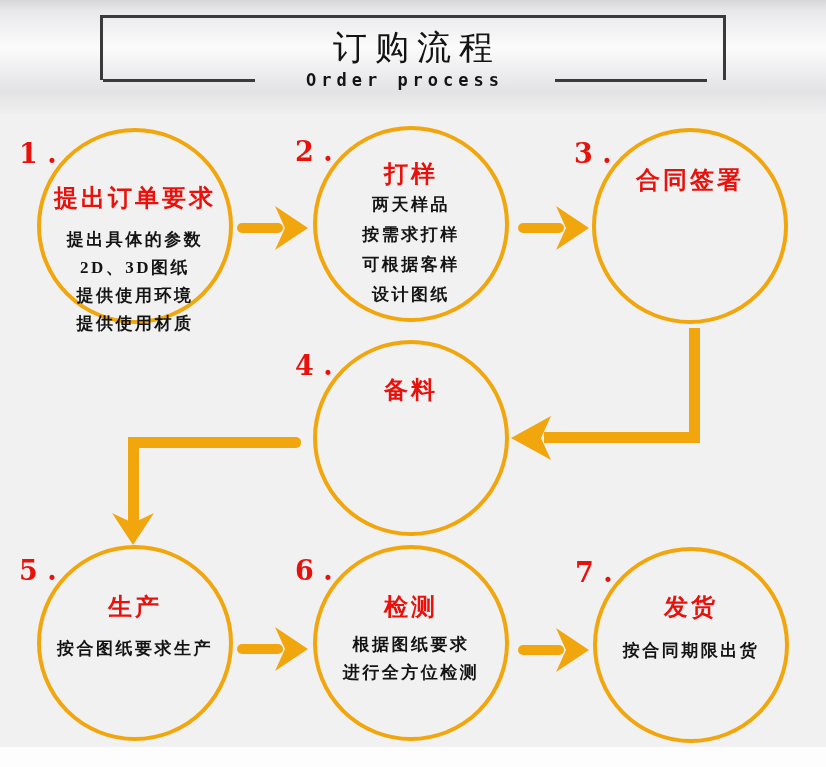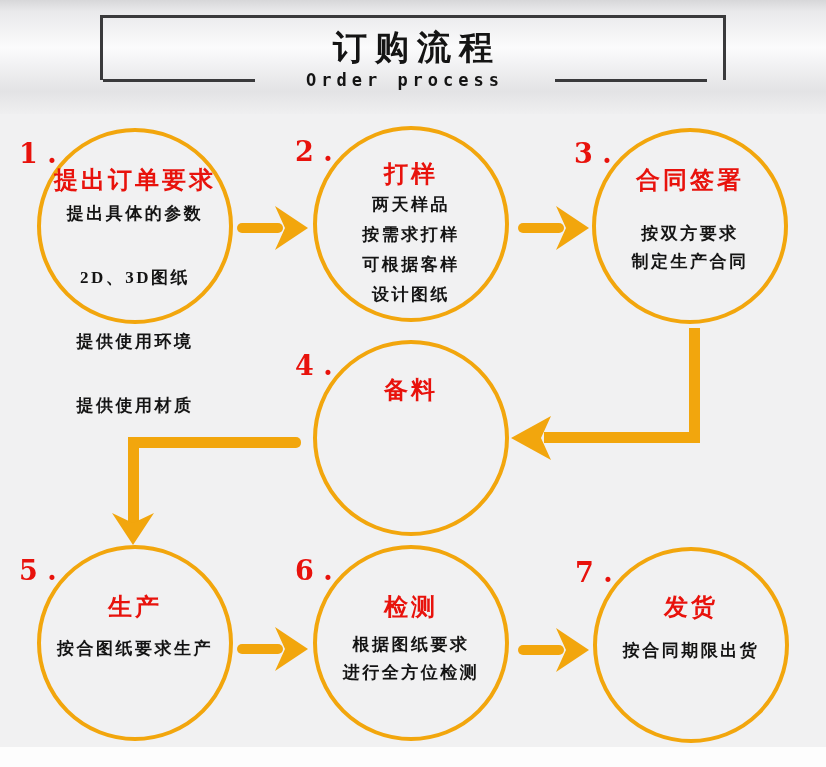--- a/index.html
+++ b/index.html
@@ -16,21 +16,21 @@
     background:linear-gradient(180deg,#d7d7d9 0%,#e9e9eb 10%,#fbfbfc 42%,#e3e3e5 80%,#efeff0 100%);
   }
   
   .title-box{
     position:absolute;left:100px;top:15px;width:626px;height:65px;
     box-sizing:border-box;
     border:3px solid #3a3a3c;border-bottom:none;
   }
   .main-title{
     margin-top:7px;text-align:center;
-    font-size:34px;font-weight:700;color:#141414;
+    font-size:34px;font-weight:400;color:#141414;
     letter-spacing:8px;padding-left:8px;
     font-family:"DejaVu Serif","Liberation Serif",serif;
   }
   .subtitle-row{
     position:absolute;left:0;right:16px;bottom:-11px;height:22px;
     display:flex;align-items:center;gap:25px;
   }
   .subtitle-rule{flex:1 1 auto;height:3px;background:#3a3a3c;}
   .subtitle{
     margin:0 26px;white-space:nowrap;
@@ -55,22 +55,22 @@
   .step-title{
     color:#e8120c;font-weight:700;font-size:24px;
     letter-spacing:3px;line-height:32px;white-space:nowrap;
   }
   .step-lines{display:flex;flex-direction:column;}
   .step-line{
     color:#141414;font-weight:700;font-size:17px;
     letter-spacing:2.5px;line-height:28px;white-space:nowrap;
   }
   #step1{left:37px;top:128px;}
-  #step1 .step-title{margin-top:32px;}
-  #step1 .step-lines{margin-top:4px;gap:36px;}
+  #step1 .step-title{margin-top:50px;}
+  #step1 .step-lines{margin-top:12px;}
   #step2{left:313px;top:126px;}
   #step2 .step-title{margin-top:28px;}
   #step2 .step-lines{margin-top:0;}
   #step2 .step-line{line-height:30px;}
   #step3{left:592px;top:128px;}
   #step3 .step-title{margin-top:32px;text-align:right;}
   #step3 .step-lines{margin-top:24px;}
   #step4{left:313px;top:340px;}
   #step4 .step-title{margin-top:30px;}
   #step4 .step-lines{margin-top:16px;}
@@ -129,24 +129,20 @@
         <div class="step-line">可根据客样</div>
         <div class="step-line">设计图纸</div>
       </div>
     </div>
   </div>
 
   <div class="step" id="step3">
     <span class="step-num">3 .</span>
     <div class="circle">
       <div class="step-title">合同签署</div>
-      <div class="step-lines">
-        <div class="step-line">按双方要求</div>
-        <div class="step-line">制定生产合同</div>
-      </div>
     </div>
   </div>
 
   <div class="step" id="step4">
     <span class="step-num">4 .</span>
     <div class="circle">
       <div class="step-title">备料</div>
     </div>
   </div>
 

